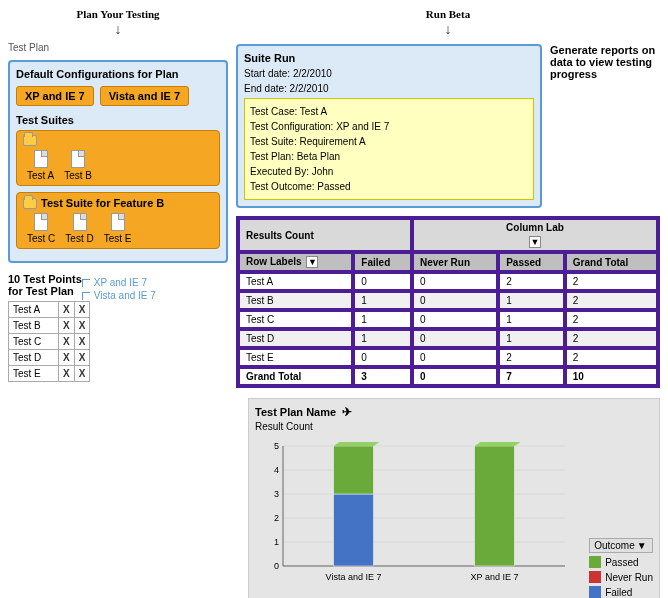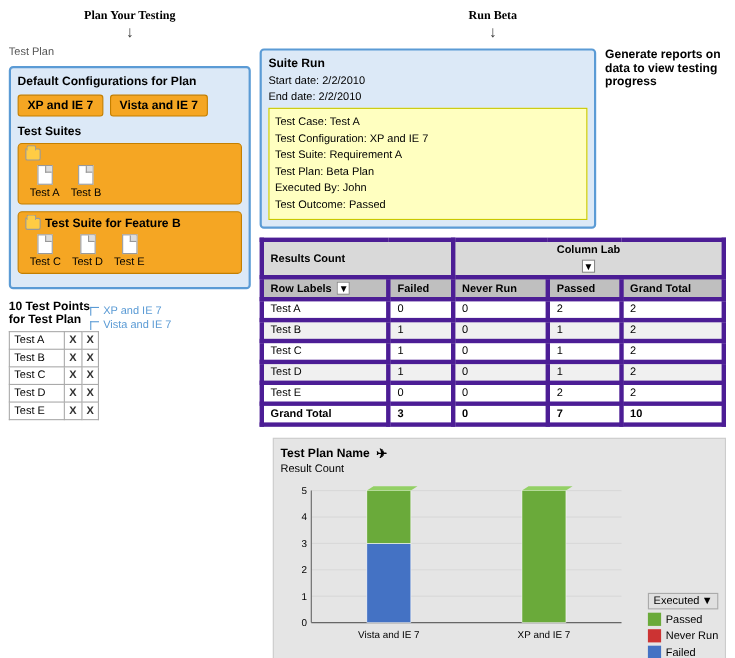--- a/index.html
+++ b/index.html
@@ -603,21 +603,21 @@
               <rect x="78.5" y="10" width="40" height="48" fill="#6aaa3a" stroke="#fff" stroke-width="0.5"></rect>
               <polygon points="78.5,10 84.5,6 124.5,6 118.5,10" fill="#6aaa3a" filter="brightness(1.2)" opacity="0.8"></polygon>
               <text x="98.5" y="144" text-anchor="middle" font-size="9">Vista and IE 7</text>
               <rect x="219.5" y="10" width="40" height="120" fill="#6aaa3a" stroke="#fff" stroke-width="0.5"></rect>
               <polygon points="219.5,10 225.5,6 265.5,6 259.5,10" fill="#6aaa3a" filter="brightness(1.2)" opacity="0.8"></polygon>
               <text x="239.5" y="144" text-anchor="middle" font-size="9">XP and IE 7</text>
             </svg>
         </div>
         <div class="chart-legend">
           <button class="outcome-btn">
-            <span>Executed</span>
+            <span>Outcome</span>
             <span>▼</span>
           </button>
           <div class="legend-item">
             <span class="legend-color" style="background:#6aaa3a;"></span>
             <span>Passed</span>
           </div>
           <div class="legend-item">
             <span class="legend-color" style="background:#cc3333;"></span>
             <span>Never Run</span>
           </div>

